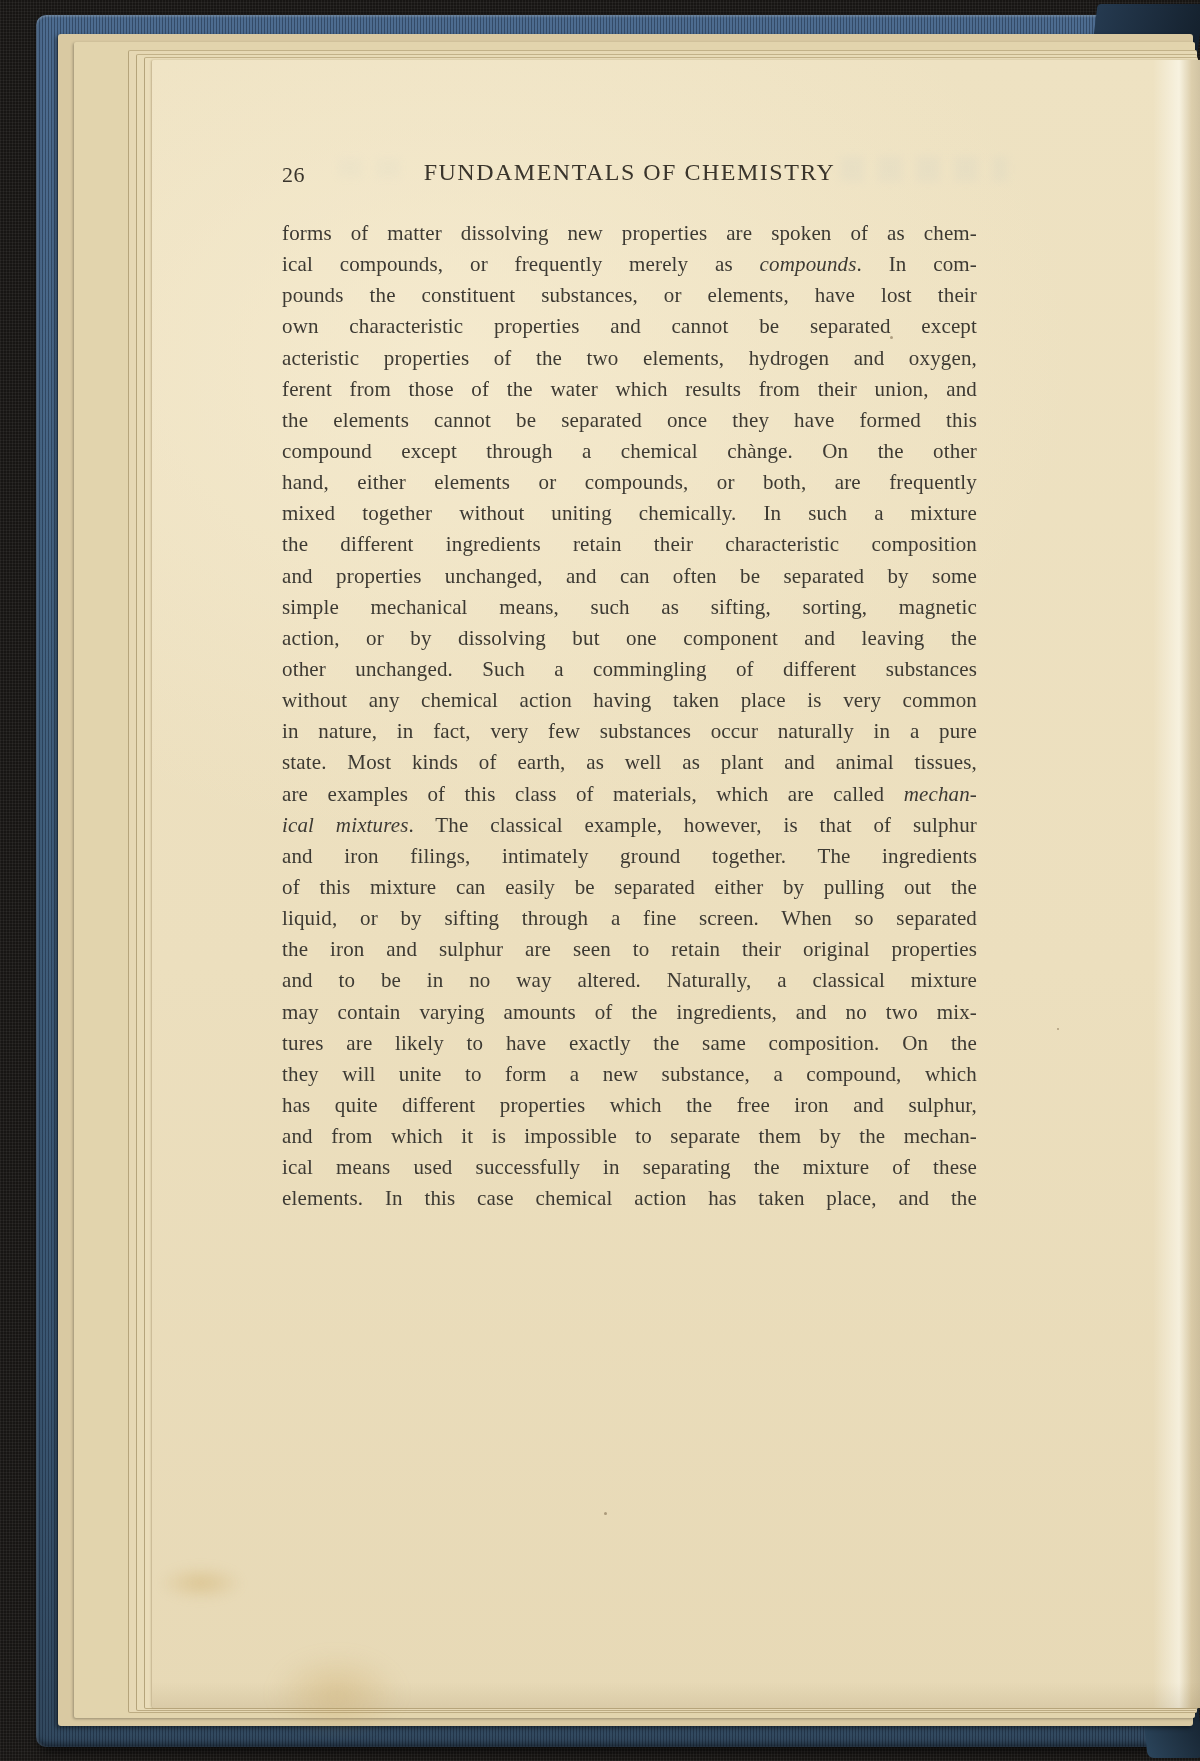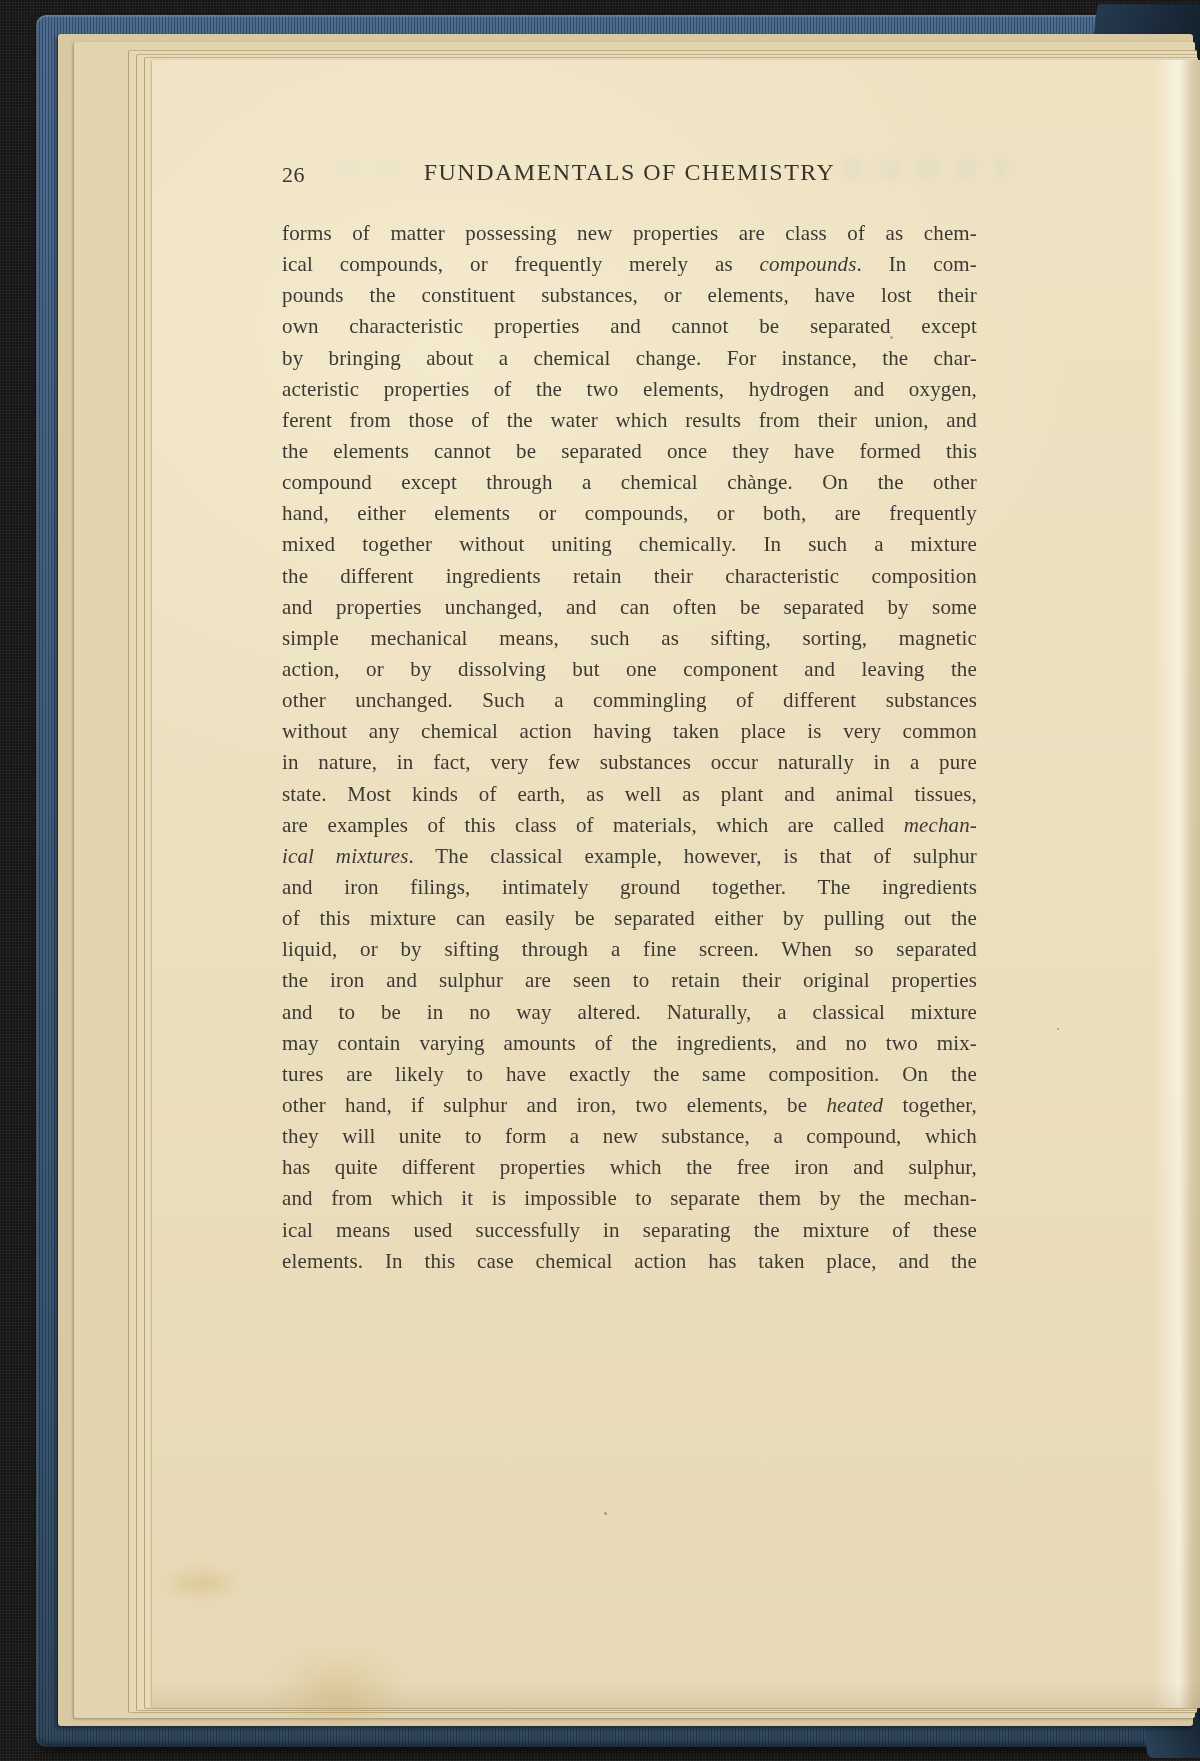--- a/index.html
+++ b/index.html
@@ -127,25 +127,24 @@
     <div class="speck speck-1"></div>
     <div class="speck speck-2"></div>
     <div class="speck speck-3"></div>
 
     <div class="header-row">
       <span class="pageno">26</span>
       <div class="title">FUNDAMENTALS OF CHEMISTRY</div>
     </div>
 
     <div class="body">
-        <div class="line"><span>forms of matter possessing new properties are class of as chem-</span></div>
+        <div class="line"><span>forms of matter dissolving new properties are spoken of as chem-</span></div>
         <div class="line"><span>ical compounds, or frequently merely as </span><span class="it">compounds</span><span>. In com-</span></div>
         <div class="line"><span>pounds the constituent substances, or elements, have lost their</span></div>
         <div class="line"><span>own characteristic properties and cannot be separated except</span></div>
-        <div class="line"><span>by bringing about a chemical change. For instance, the char-</span></div>
         <div class="line"><span>acteristic properties of the two elements, hydrogen and oxygen,</span></div>
         <div class="line"><span>ferent from those of the water which results from their union, and</span></div>
         <div class="line"><span>the elements cannot be separated once they have formed this</span></div>
         <div class="line"><span>compound except through a chemical chànge. On the other</span></div>
         <div class="line"><span>hand, either elements or compounds, or both, are frequently</span></div>
         <div class="line"><span>mixed together without uniting chemically. In such a mixture</span></div>
         <div class="line"><span>the different ingredients retain their characteristic composition</span></div>
         <div class="line"><span>and properties unchanged, and can often be separated by some</span></div>
         <div class="line"><span>simple mechanical means, such as sifting, sorting, magnetic</span></div>
         <div class="line"><span>action, or by dissolving but one component and leaving the</span></div>
@@ -155,21 +154,20 @@
         <div class="line"><span>state. Most kinds of earth, as well as plant and animal tissues,</span></div>
         <div class="line"><span>are examples of this class of materials, which are called </span><span class="it">mechan-</span></div>
         <div class="line"><span class="it">ical mixtures</span><span>. The classical example, however, is that of sulphur</span></div>
         <div class="line"><span>and iron filings, intimately ground together. The ingredients</span></div>
         <div class="line"><span>of this mixture can easily be separated either by pulling out the</span></div>
         <div class="line"><span>liquid, or by sifting through a fine screen. When so separated</span></div>
         <div class="line"><span>the iron and sulphur are seen to retain their original properties</span></div>
         <div class="line"><span>and to be in no way altered. Naturally, a classical mixture</span></div>
         <div class="line"><span>may contain varying amounts of the ingredients, and no two mix-</span></div>
         <div class="line"><span>tures are likely to have exactly the same composition. On the</span></div>
-        <div class="line"><span>other hand, if sulphur and iron, two elements, be </span><span class="it">heated</span><span> together,</span></div>
         <div class="line"><span>they will unite to form a new substance, a compound, which</span></div>
         <div class="line"><span>has quite different properties which the free iron and sulphur,</span></div>
         <div class="line"><span>and from which it is impossible to separate them by the mechan-</span></div>
         <div class="line"><span>ical means used successfully in separating the mixture of these</span></div>
         <div class="line"><span>elements. In this case chemical action has taken place, and the</span></div>
       </div>
   </div>
 
 </div>
 

